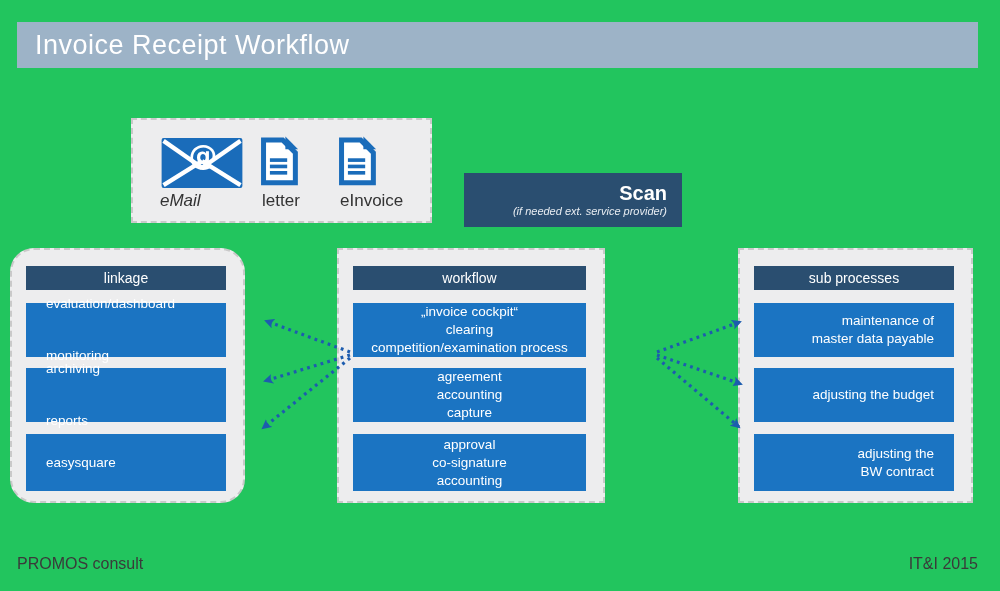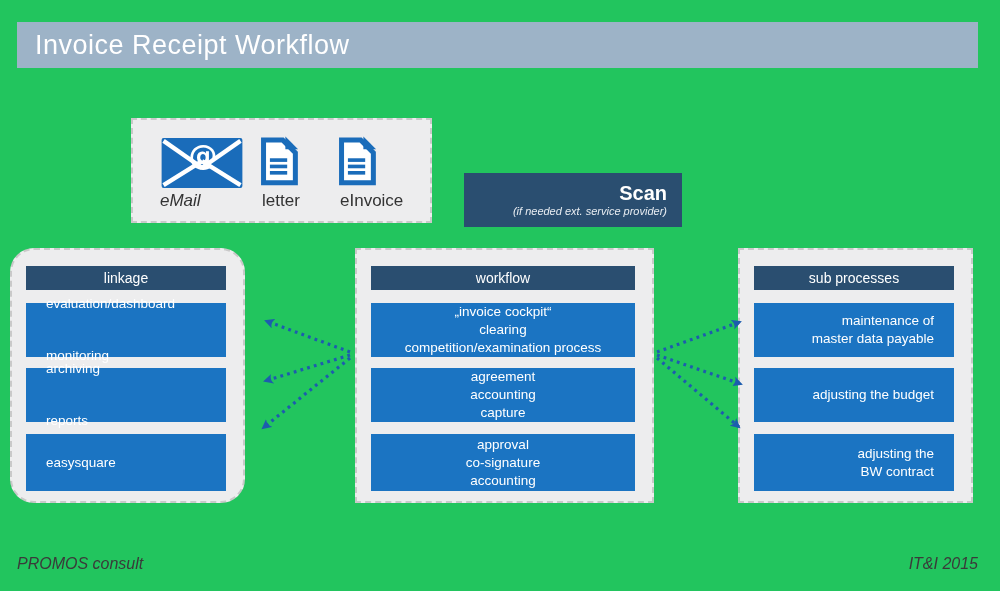--- a/index.html
+++ b/index.html
@@ -20,40 +20,40 @@
   
   .scan{position:absolute;left:435px;top:173px;width:218px;height:54px;background:#2a4e70;
     display:flex;flex-direction:column;justify-content:center;align-items:flex-end;
     padding-right:15px;box-sizing:border-box;margin-left:29px;}
   .scan .s1{color:#ffffff;font-weight:bold;font-size:20px;line-height:22px;}
   .scan .s2{color:#e8edf2;font-size:11px;line-height:14px;font-style:italic;}
 
   
   .col{top:248px;width:235px;height:255px;}
   .col-left{left:10px;border-radius:24px;}
-  .col-mid{left:355px;width:299px;}
+  .col-mid{left:337px;width:268px;}
   .col-right{left:738px;}
   .col .hdr{position:absolute;left:14px;right:17px;top:16px;height:24px;background:#2a4e70;
     color:#ffffff;font-size:14px;display:flex;align-items:center;justify-content:center;}
   .box{position:absolute;left:14px;right:17px;background:#1b74c2;color:#ffffff;
     display:flex;flex-direction:column;justify-content:center;box-sizing:border-box;}
   .box .ln{font-size:13.5px;line-height:18px;}
   .r1{top:53px;height:54px;}
   .r2{top:118px;height:54px;}
   .r3{top:184px;height:57px;}
   .align-l{padding-left:20px;text-align:left;gap:34px;}
   .align-c{text-align:center;padding:0 4px;}
   .align-r{padding-right:20px;text-align:right;}
 
   
   #arrows{position:absolute;left:0;top:0;width:1000px;height:591px;pointer-events:none;}
 
   
   .footer{position:absolute;left:17px;top:555px;width:961px;display:flex;
-    justify-content:space-between;font-style:italic;font-size:16px;color:#3a3a3a;gap:47px;}
+    justify-content:space-between;font-size:16px;color:#3a3a3a;gap:47px;}
 </style>
 </head>
 <body>
 
 <div id="stage">
 
   <div class="title-bar">
     <div class="t">Invoice Receipt Workflow</div>
   </div>
 

